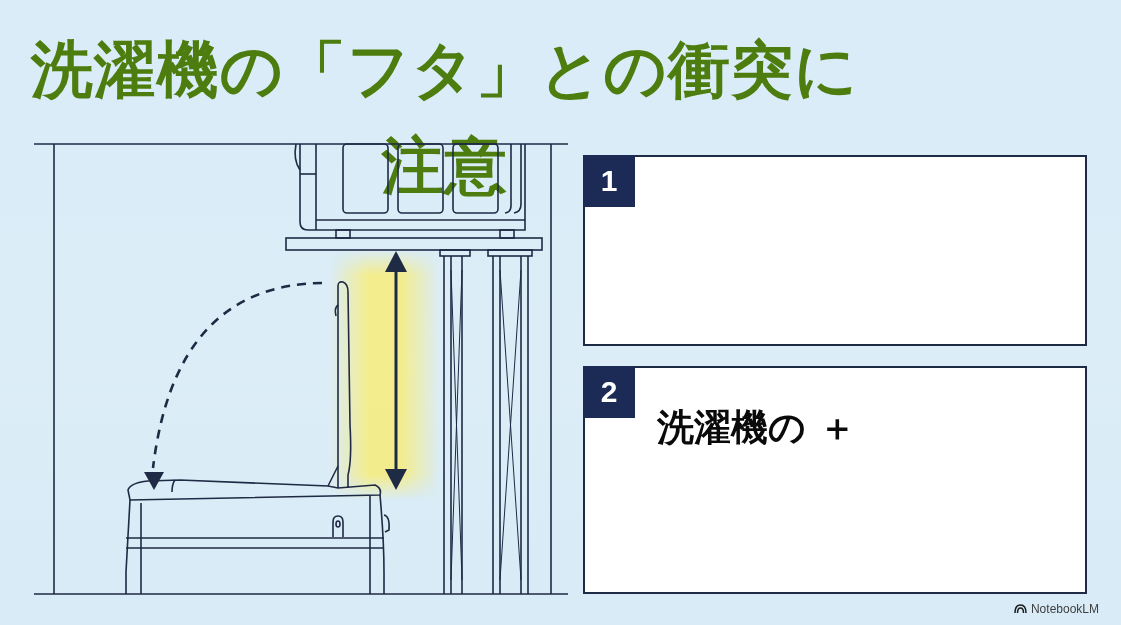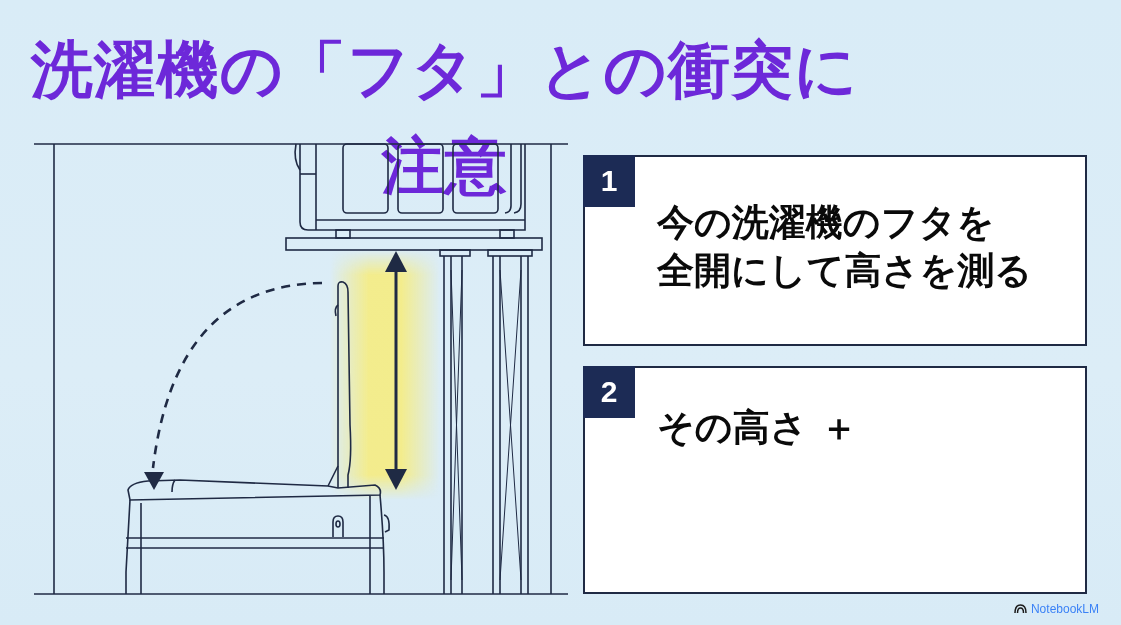--- a/index.html
+++ b/index.html
@@ -5,21 +5,21 @@
   html, body { margin: 0; padding: 0; }
   body {
     width: 1121px; height: 625px; overflow: hidden; position: relative;
     background: linear-gradient(180deg, #d9ecf7 0%, #dcedf7 60%, #d8ebf6 100%);
     font-family: "DejaVu Sans", "Liberation Sans", sans-serif;
     color: #0a0a0a;
   }
   .title {
     position: absolute; left: 0; top: 22px; width: 889px; text-align: center;
     font-size: 62px; font-weight: bold; letter-spacing: 1px; line-height: 96px;
-    color: #6d28d9;
+    color: #4d7c0f;
   }
   .illustration { position: absolute; left: 0; top: 0; width: 1121px; height: 625px; }
   .card {
     position: absolute; background: #ffffff; border: 2px solid #1f2a44;
     box-sizing: border-box;
   }
   .card-1 { left: 583px; top: 155px; width: 504px; height: 191px; }
   .card-2 { left: 583px; top: 366px; width: 504px; height: 228px; }
   .badge {
     position: absolute; left: -2px; top: -2px; width: 52px; height: 52px;
@@ -28,21 +28,21 @@
     font-family: "Liberation Sans", sans-serif;
   }
   .card-text {
     position: absolute; left: 72px; font-weight: bold; font-size: 37px; line-height: 48px;
     color: #0a0a0a; white-space: nowrap;
   }
   .card-1 .card-text { top: 42px; }
   .card-2 .card-text { top: 36px; }
   .card-text div { display: block; }
   .brand {
-    position: absolute; right: 22px; top: 602px; font-size: 12px; color: #3b82f6;
+    position: absolute; right: 22px; top: 602px; font-size: 12px; color: #404040;
     font-family: "Liberation Sans", sans-serif; display: flex; align-items: center; gap: 4px;
   }
 </style>
 </head>
 <body>
 
 <div class="title">洗濯機の「フタ」との衝突に注意</div>
 
 <svg class="illustration" viewBox="0 0 1121 625" xmlns="http://www.w3.org/2000/svg">
   <defs>
@@ -130,30 +130,26 @@
 
   <g>
     <line x1="396" y1="268" x2="396" y2="470" stroke="#1f2a44" stroke-width="3"></line>
     <polygon points="396,251 385,272 407,272" fill="#1f2a44"></polygon>
     <polygon points="396,490 385,469 407,469" fill="#1f2a44"></polygon>
   </g>
 </svg>
 
 <div class="card card-1">
   <div class="badge">1</div>
-  <div class="card-text">
-    <div>今の洗濯機のフタを</div>
-    <div>全開にして高さを測る</div>
-  </div>
 </div>
 
 <div class="card card-2">
   <div class="badge">2</div>
   <div class="card-text">
-    <div>その高さ ＋</div>
+    <div>洗濯機の ＋</div>
   </div>
 </div>
 
 <div class="brand">
   <svg width="13" height="10" viewBox="0 0 13 10">
     <path d="M1 9 Q1 1 6.5 1 Q12 1 12 9" fill="none" stroke="#1a1a1a" stroke-width="1.5"></path>
     <path d="M3.5 9 Q3.5 4 6.5 4 Q9.5 4 9.5 9" fill="none" stroke="#1a1a1a" stroke-width="1.5"></path>
   </svg>
   <span>NotebookLM</span>
 </div>

